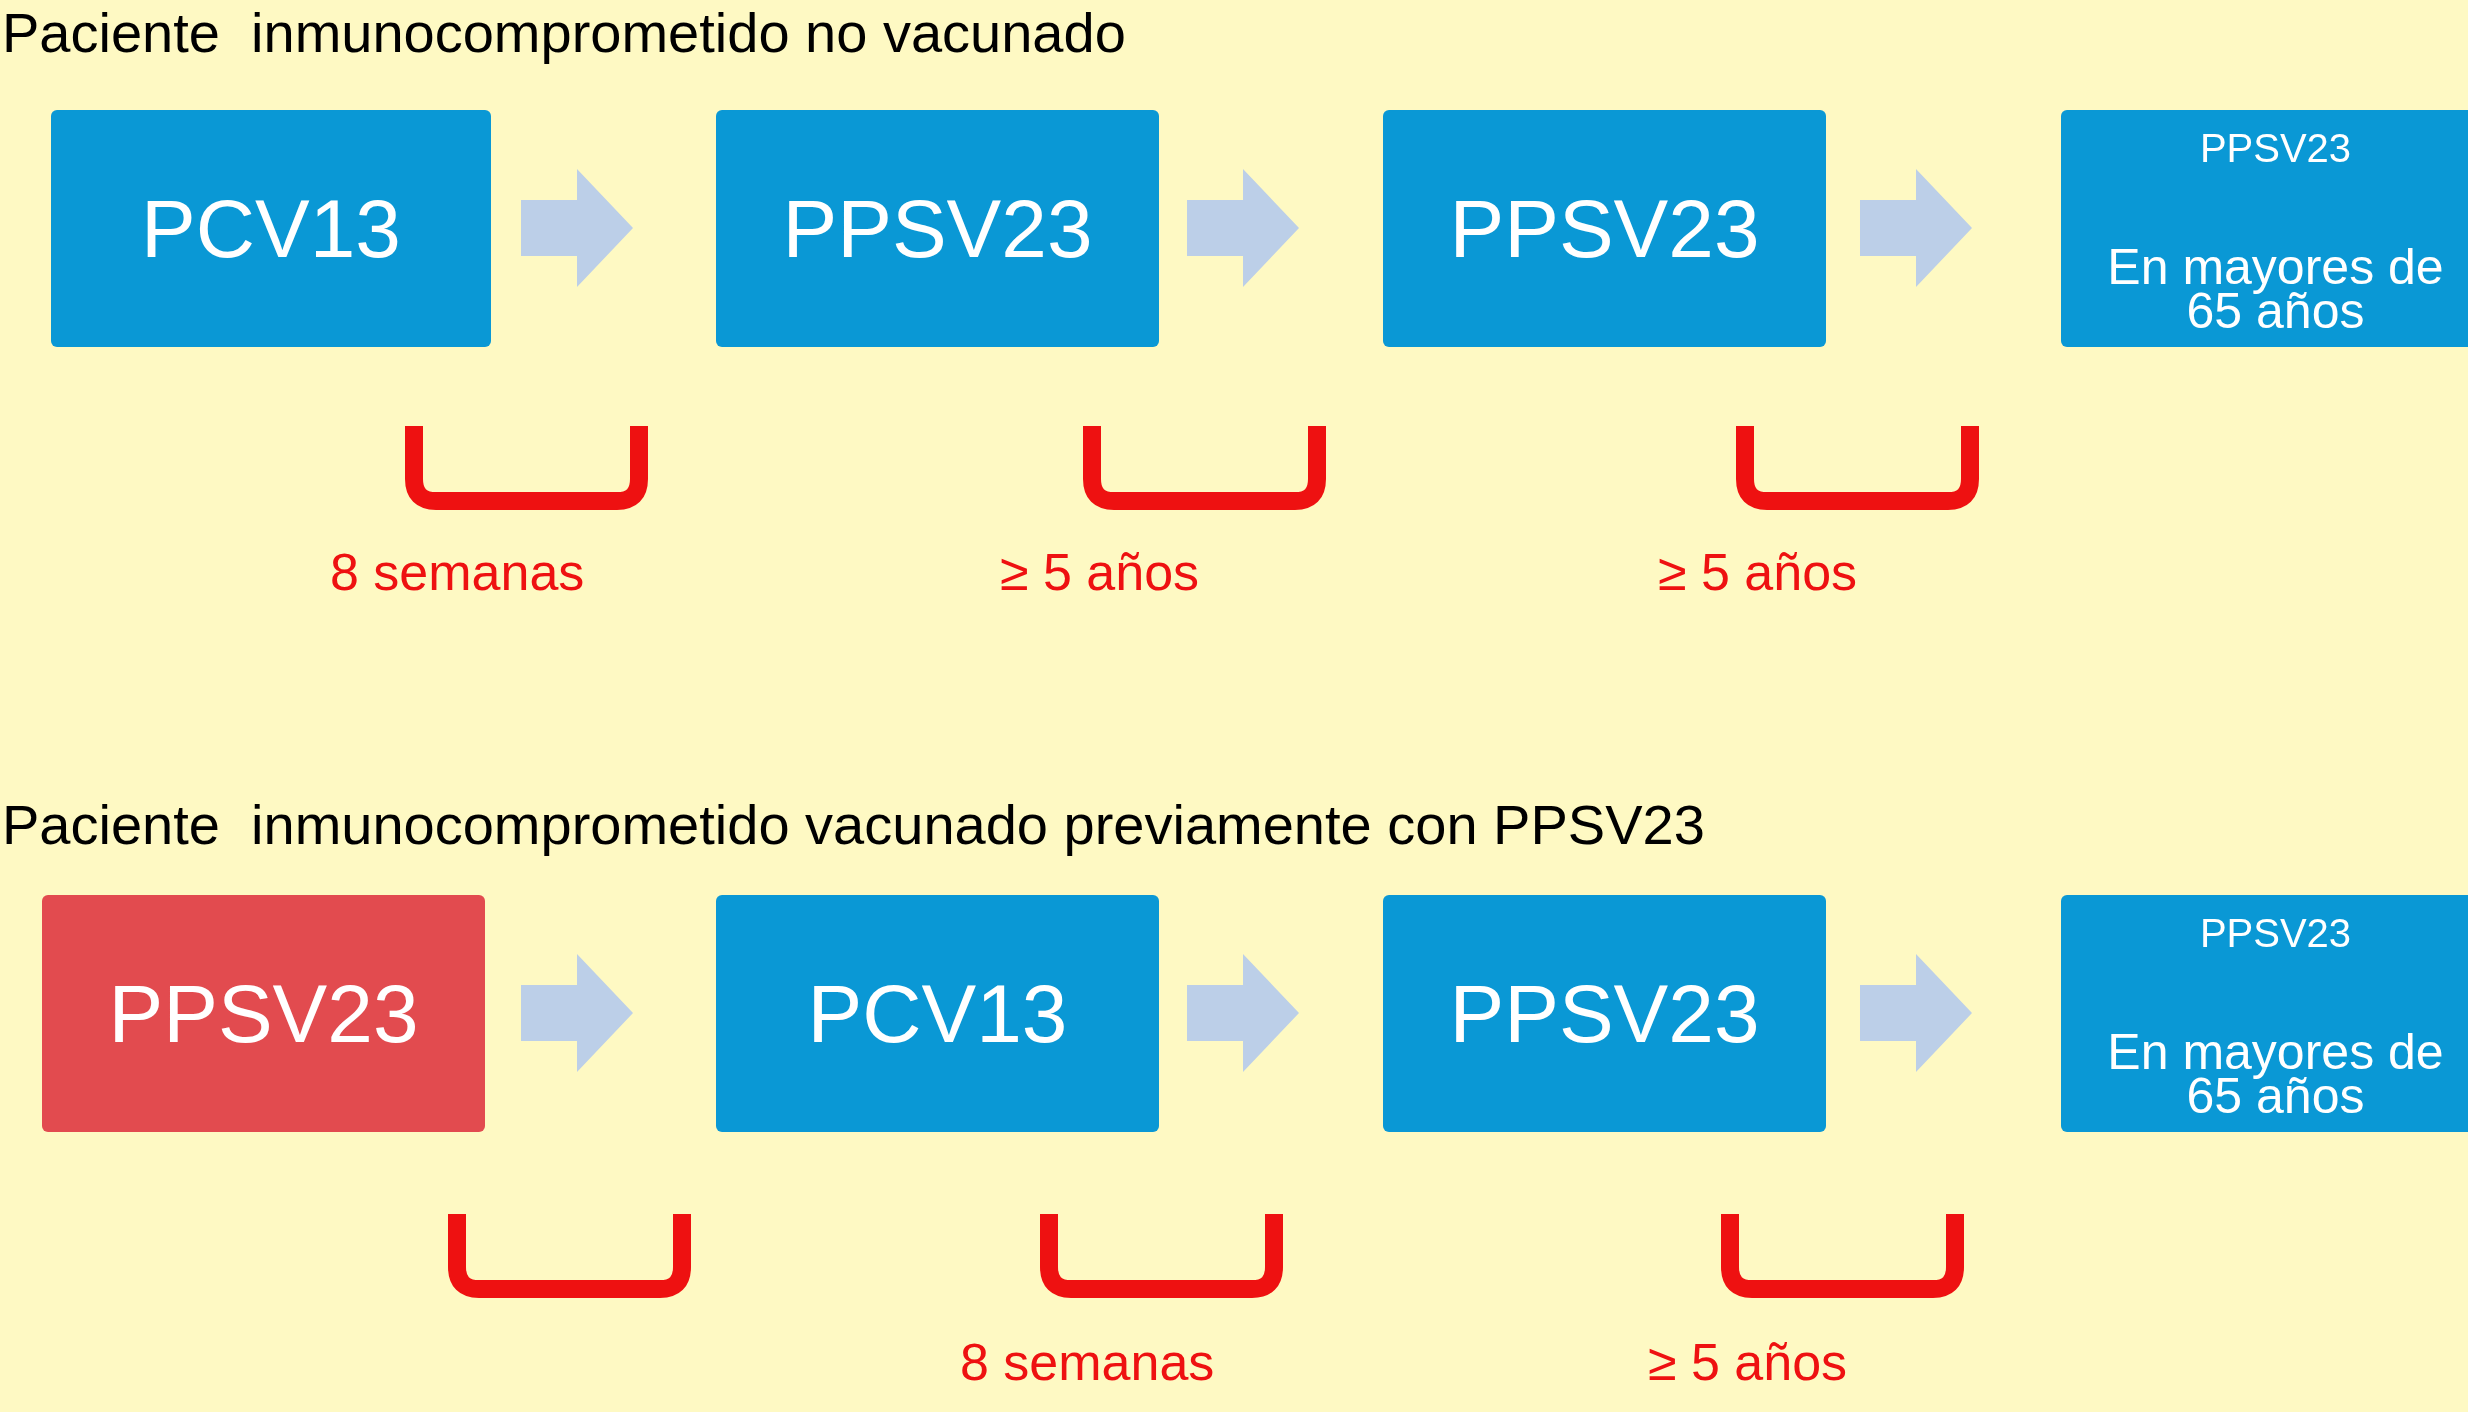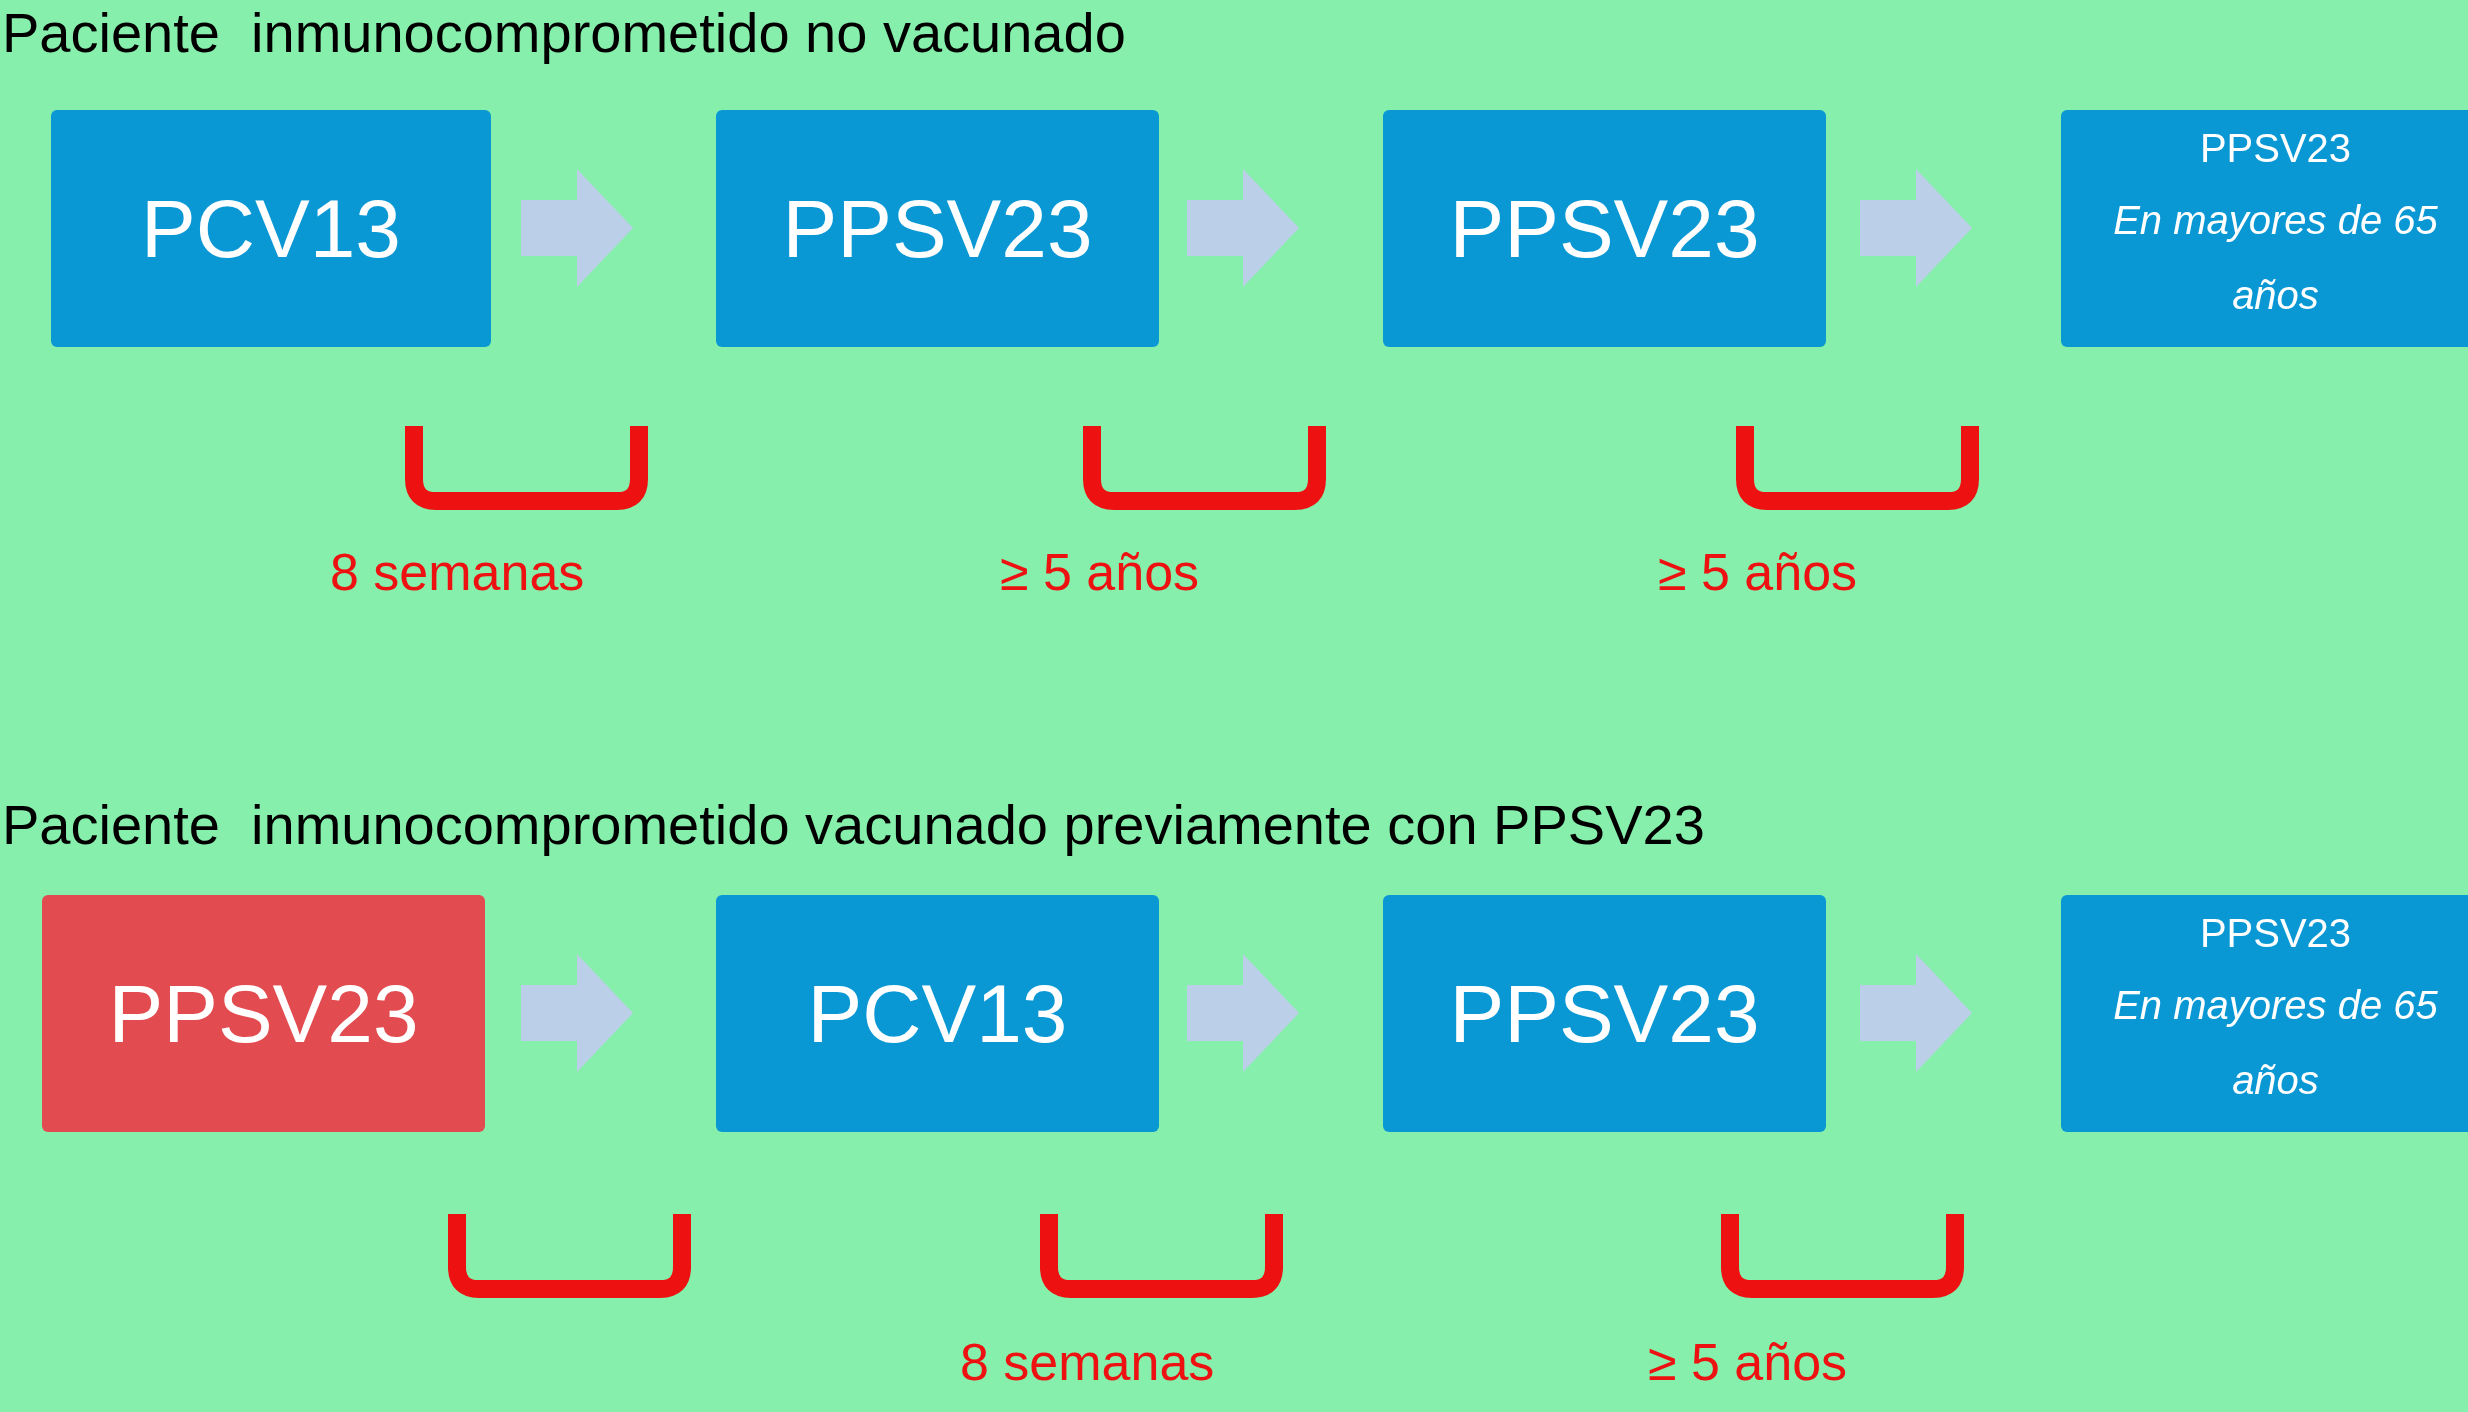--- a/index.html
+++ b/index.html
@@ -1,19 +1,19 @@
 <!DOCTYPE html>
 <html><head>
 <meta charset="utf-8">
 <style>
   html,body{margin:0;padding:0;background:#ffffff;}
   .canvas{
     position:relative;
     width:2468px;height:1412px;
-    background:#86efac;
+    background:#fef9c3;
     font-family:"Liberation Sans","DejaVu Sans",sans-serif;
     overflow:hidden;
   }
   .diagram-title{
     position:absolute;
     font-size:56px;
     color:#000000;
     white-space:pre;
     letter-spacing:0px;
   }
@@ -33,23 +33,22 @@
     flex-direction:column;
     align-items:center;
     justify-content:flex-start;
     font-size:40px;
     padding:16px 0 14px 0;
     box-sizing:border-box;
   }
   .vaccine-box.multi .box-sublabel{
     margin-top:auto;
     max-width:340px;
-    line-height:75px;
-    font-size:40px;
-    font-style:italic;
+    line-height:44px;
+    font-size:50px;
   }
   .arrow{position:absolute;width:112px;height:118px;}
   .bracket{position:absolute;width:245px;height:96px;}
   .interval-label{
     position:absolute;
     width:400px;
     text-align:left;
     font-size:52px;
     color:#ee1111;
   }

